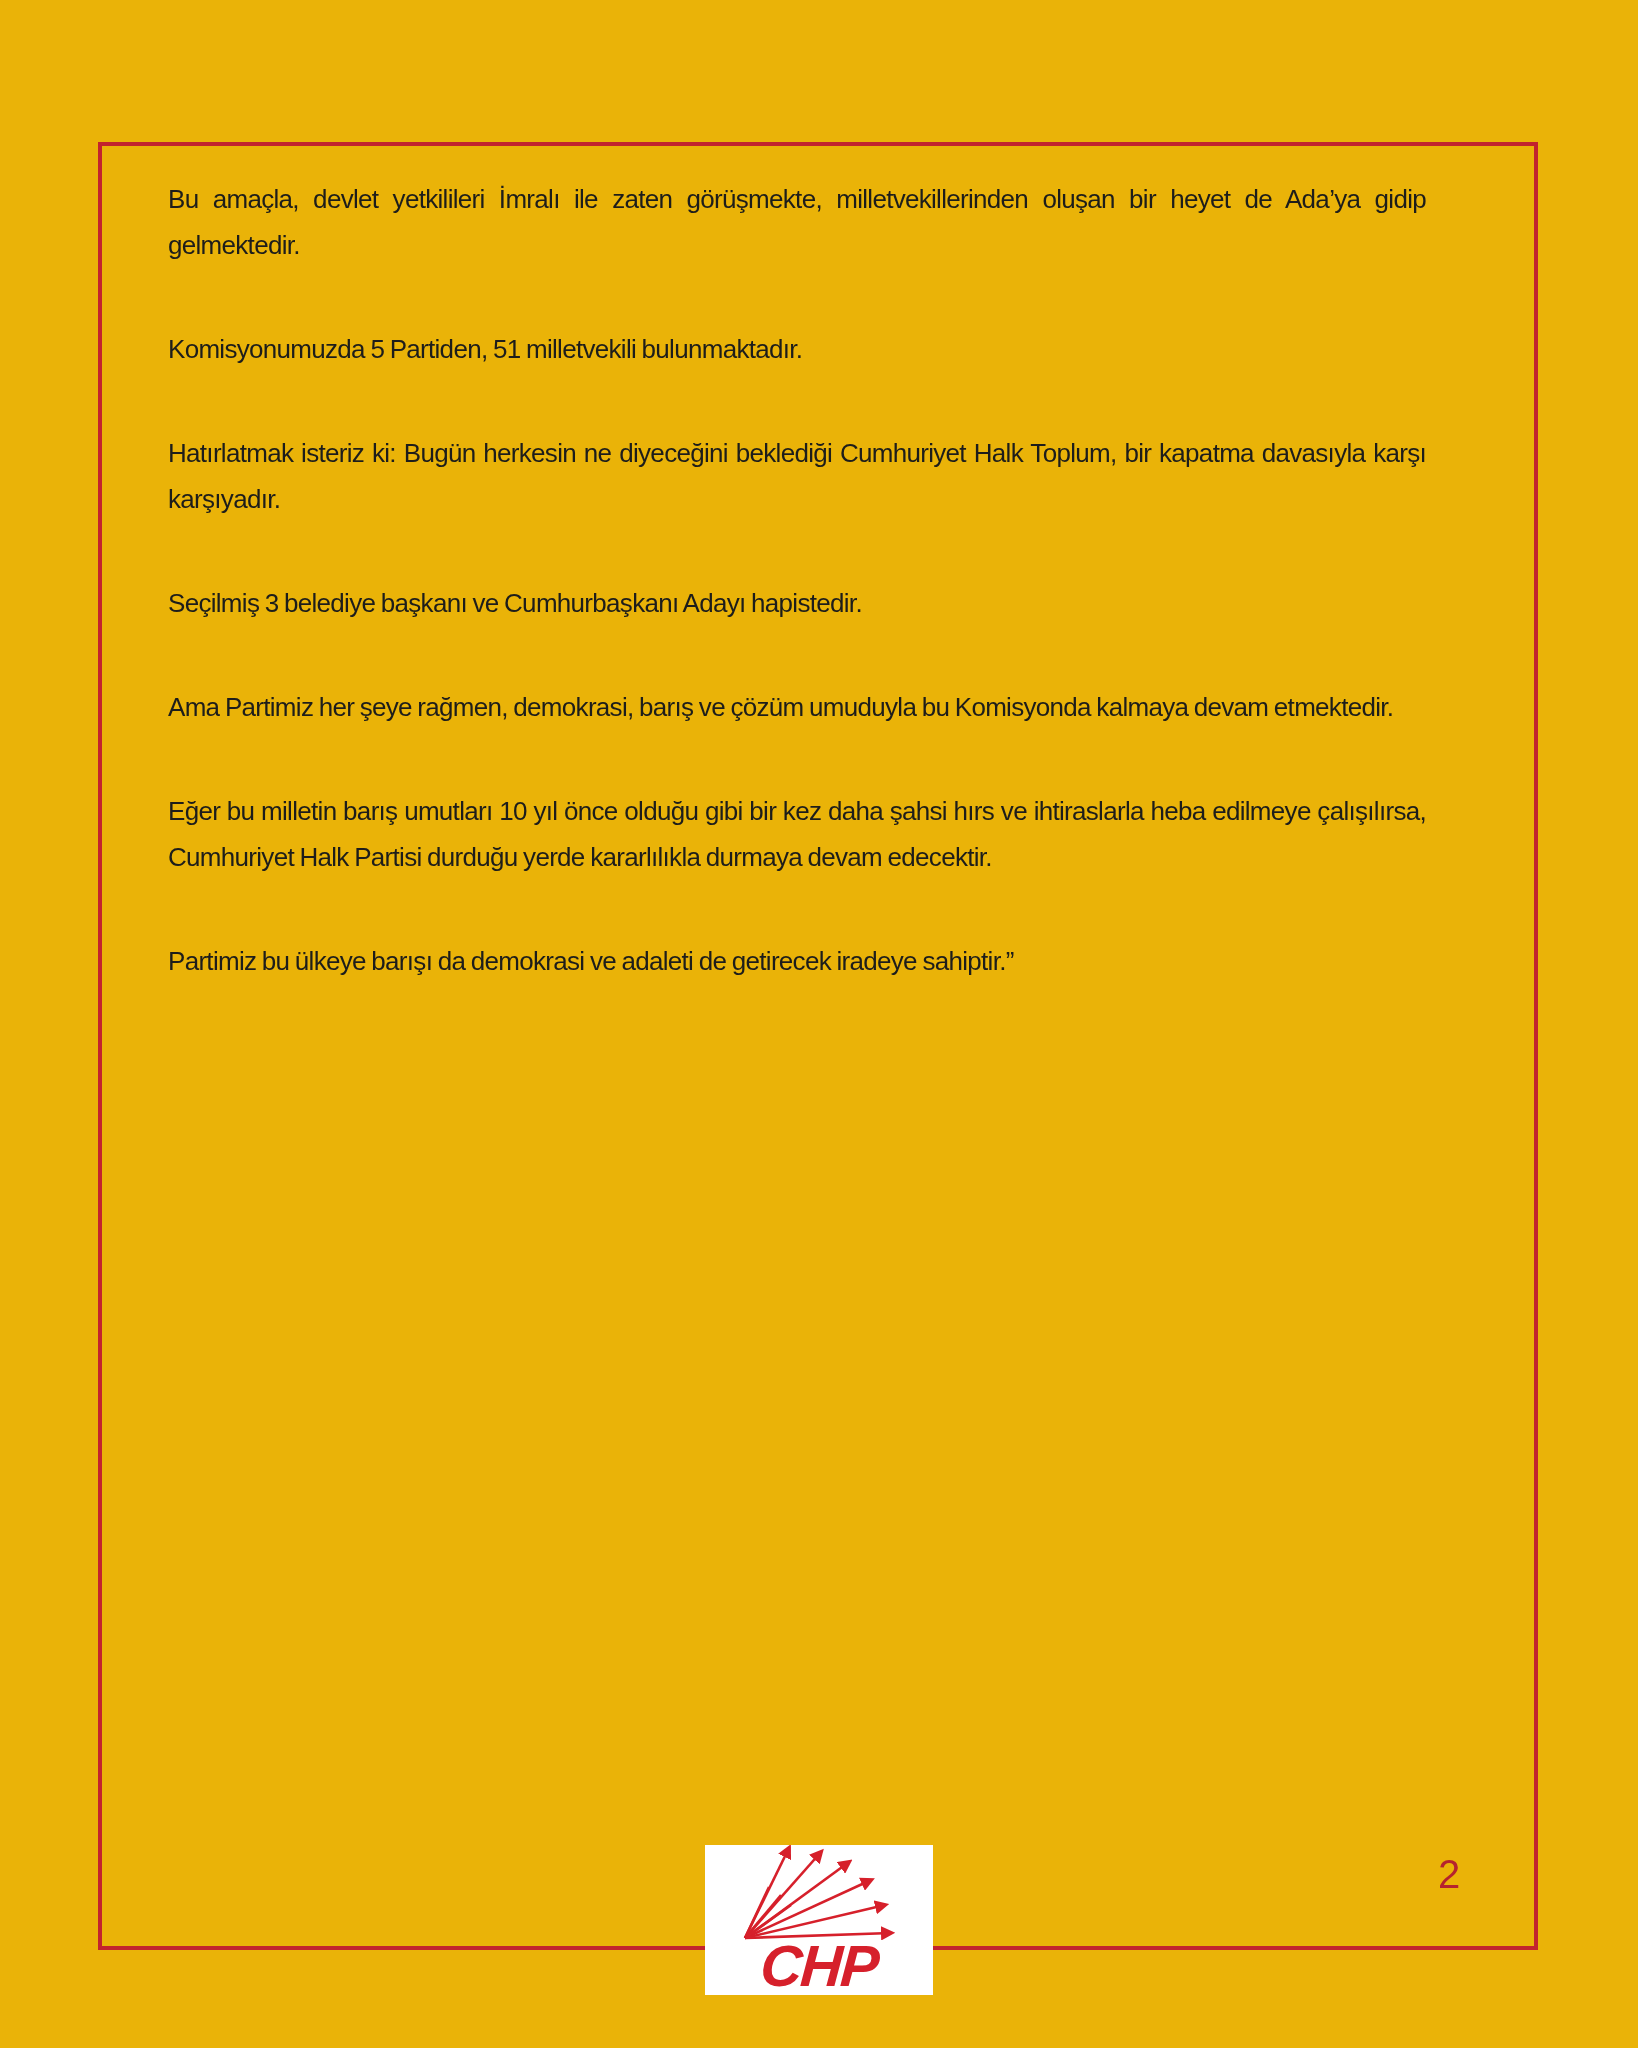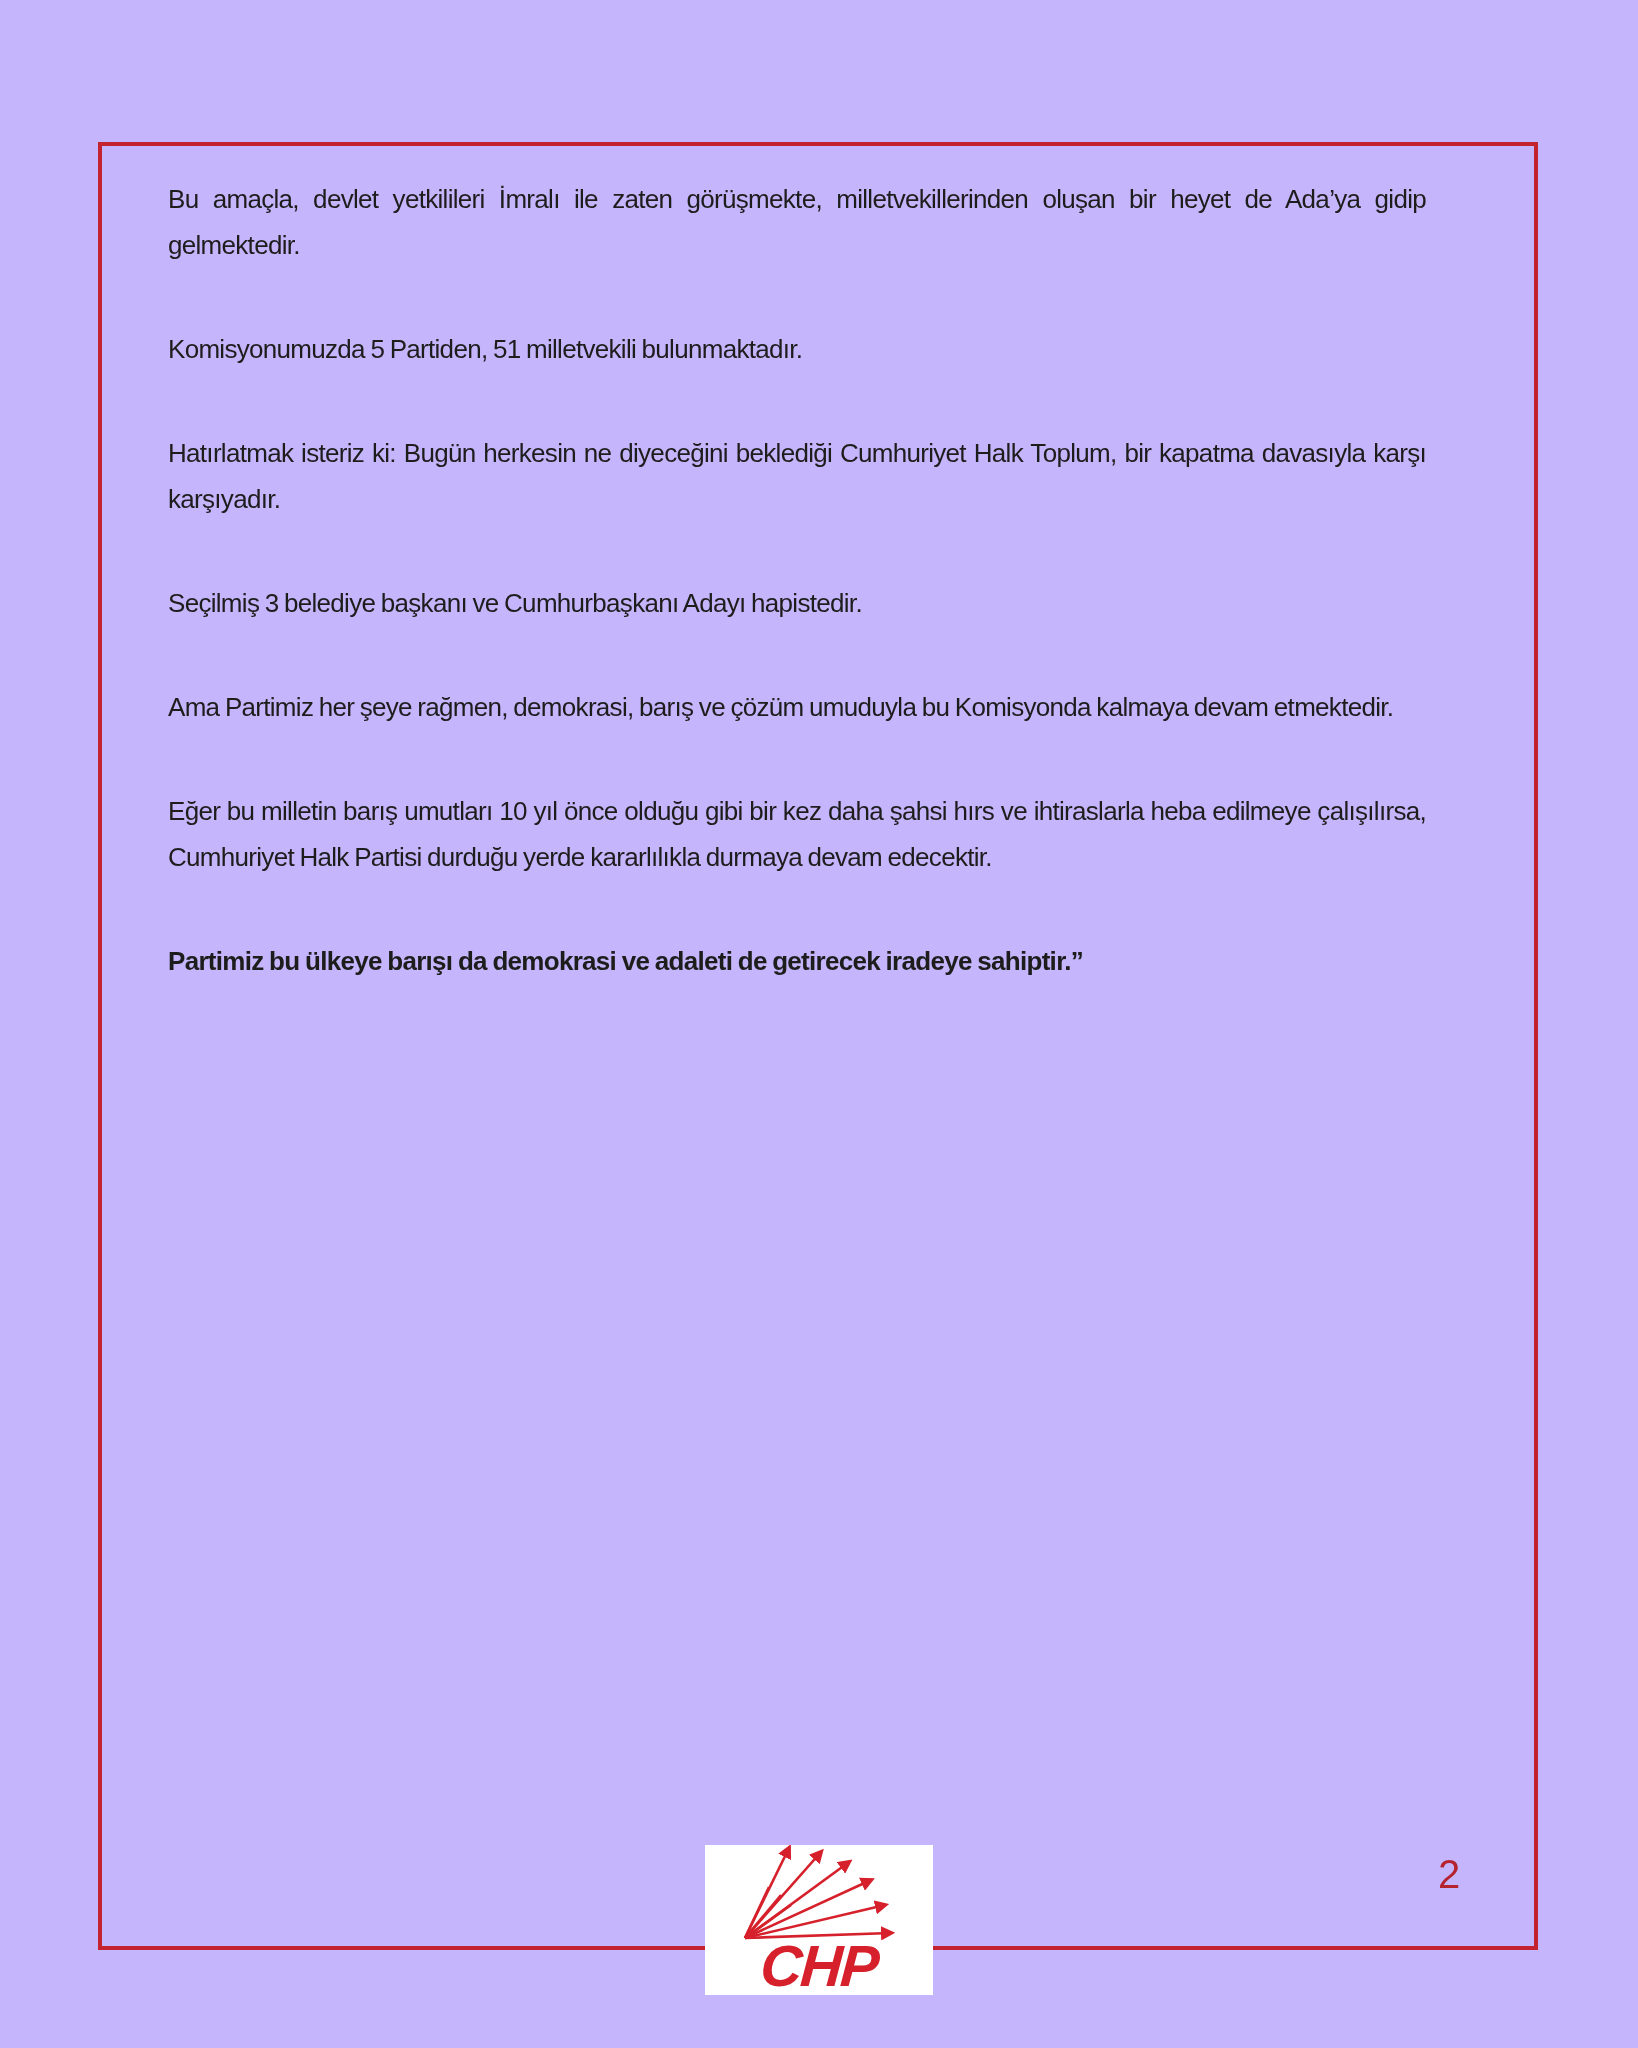--- a/index.html
+++ b/index.html
@@ -4,21 +4,21 @@
 <style>
   html, body {
     margin: 0;
     padding: 0;
     background: #ffffff;
   }
   .page {
     position: relative;
     width: 1638px;
     height: 2048px;
-    background: #c4b5fd;
+    background: #eab308;
     font-family: "Liberation Sans", sans-serif;
     overflow: hidden;
   }
   .frame {
     position: absolute;
     left: 98px;
     top: 142px;
     width: 1440px;
     height: 1808px;
     border: 4px solid #c2232e;
@@ -34,21 +34,20 @@
     margin: 0 0 58px 0;
     font-size: 26px;
     line-height: 46px;
     letter-spacing: -0.7px;
     word-spacing: -1px;
     color: #1d1d1b;
     text-align: justify;
   }
   .content p:last-child {
     margin-bottom: 4px;
-    font-weight: bold;
   }
   .footer-logo {
     position: absolute;
     left: 50%;
     transform: translateX(-50%);
     top: 1845px;
     background: #ffffff;
     padding: 0 34px;
     text-align: center;
     z-index: 2;

